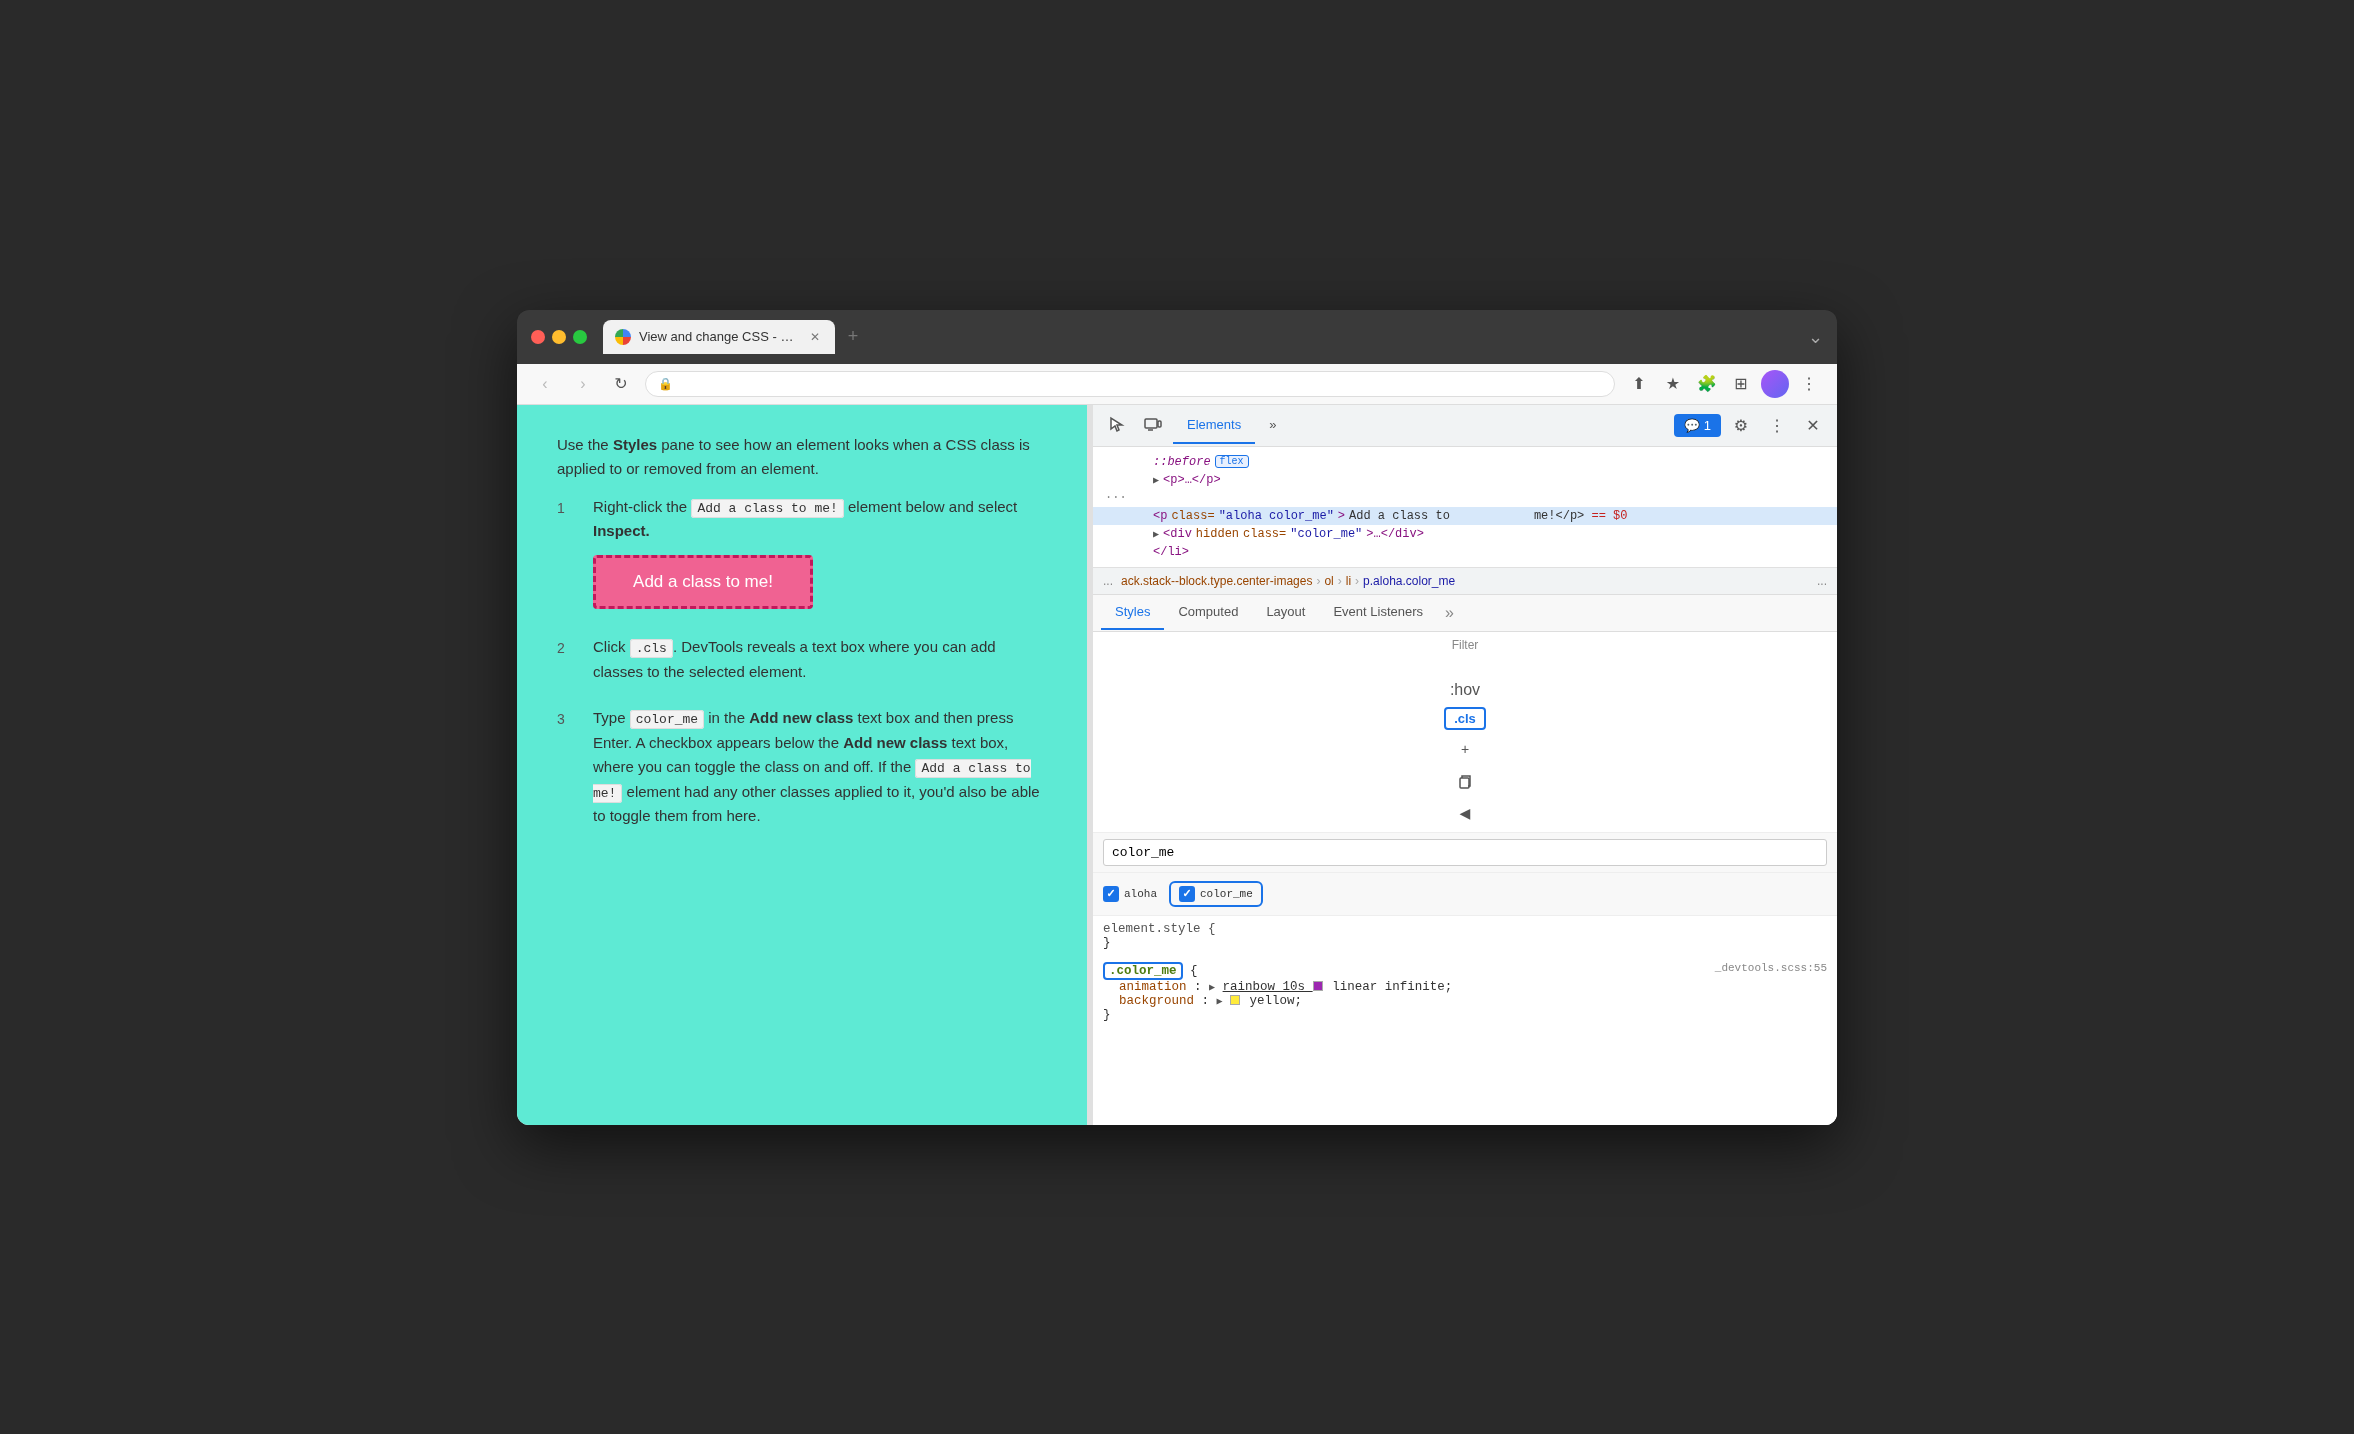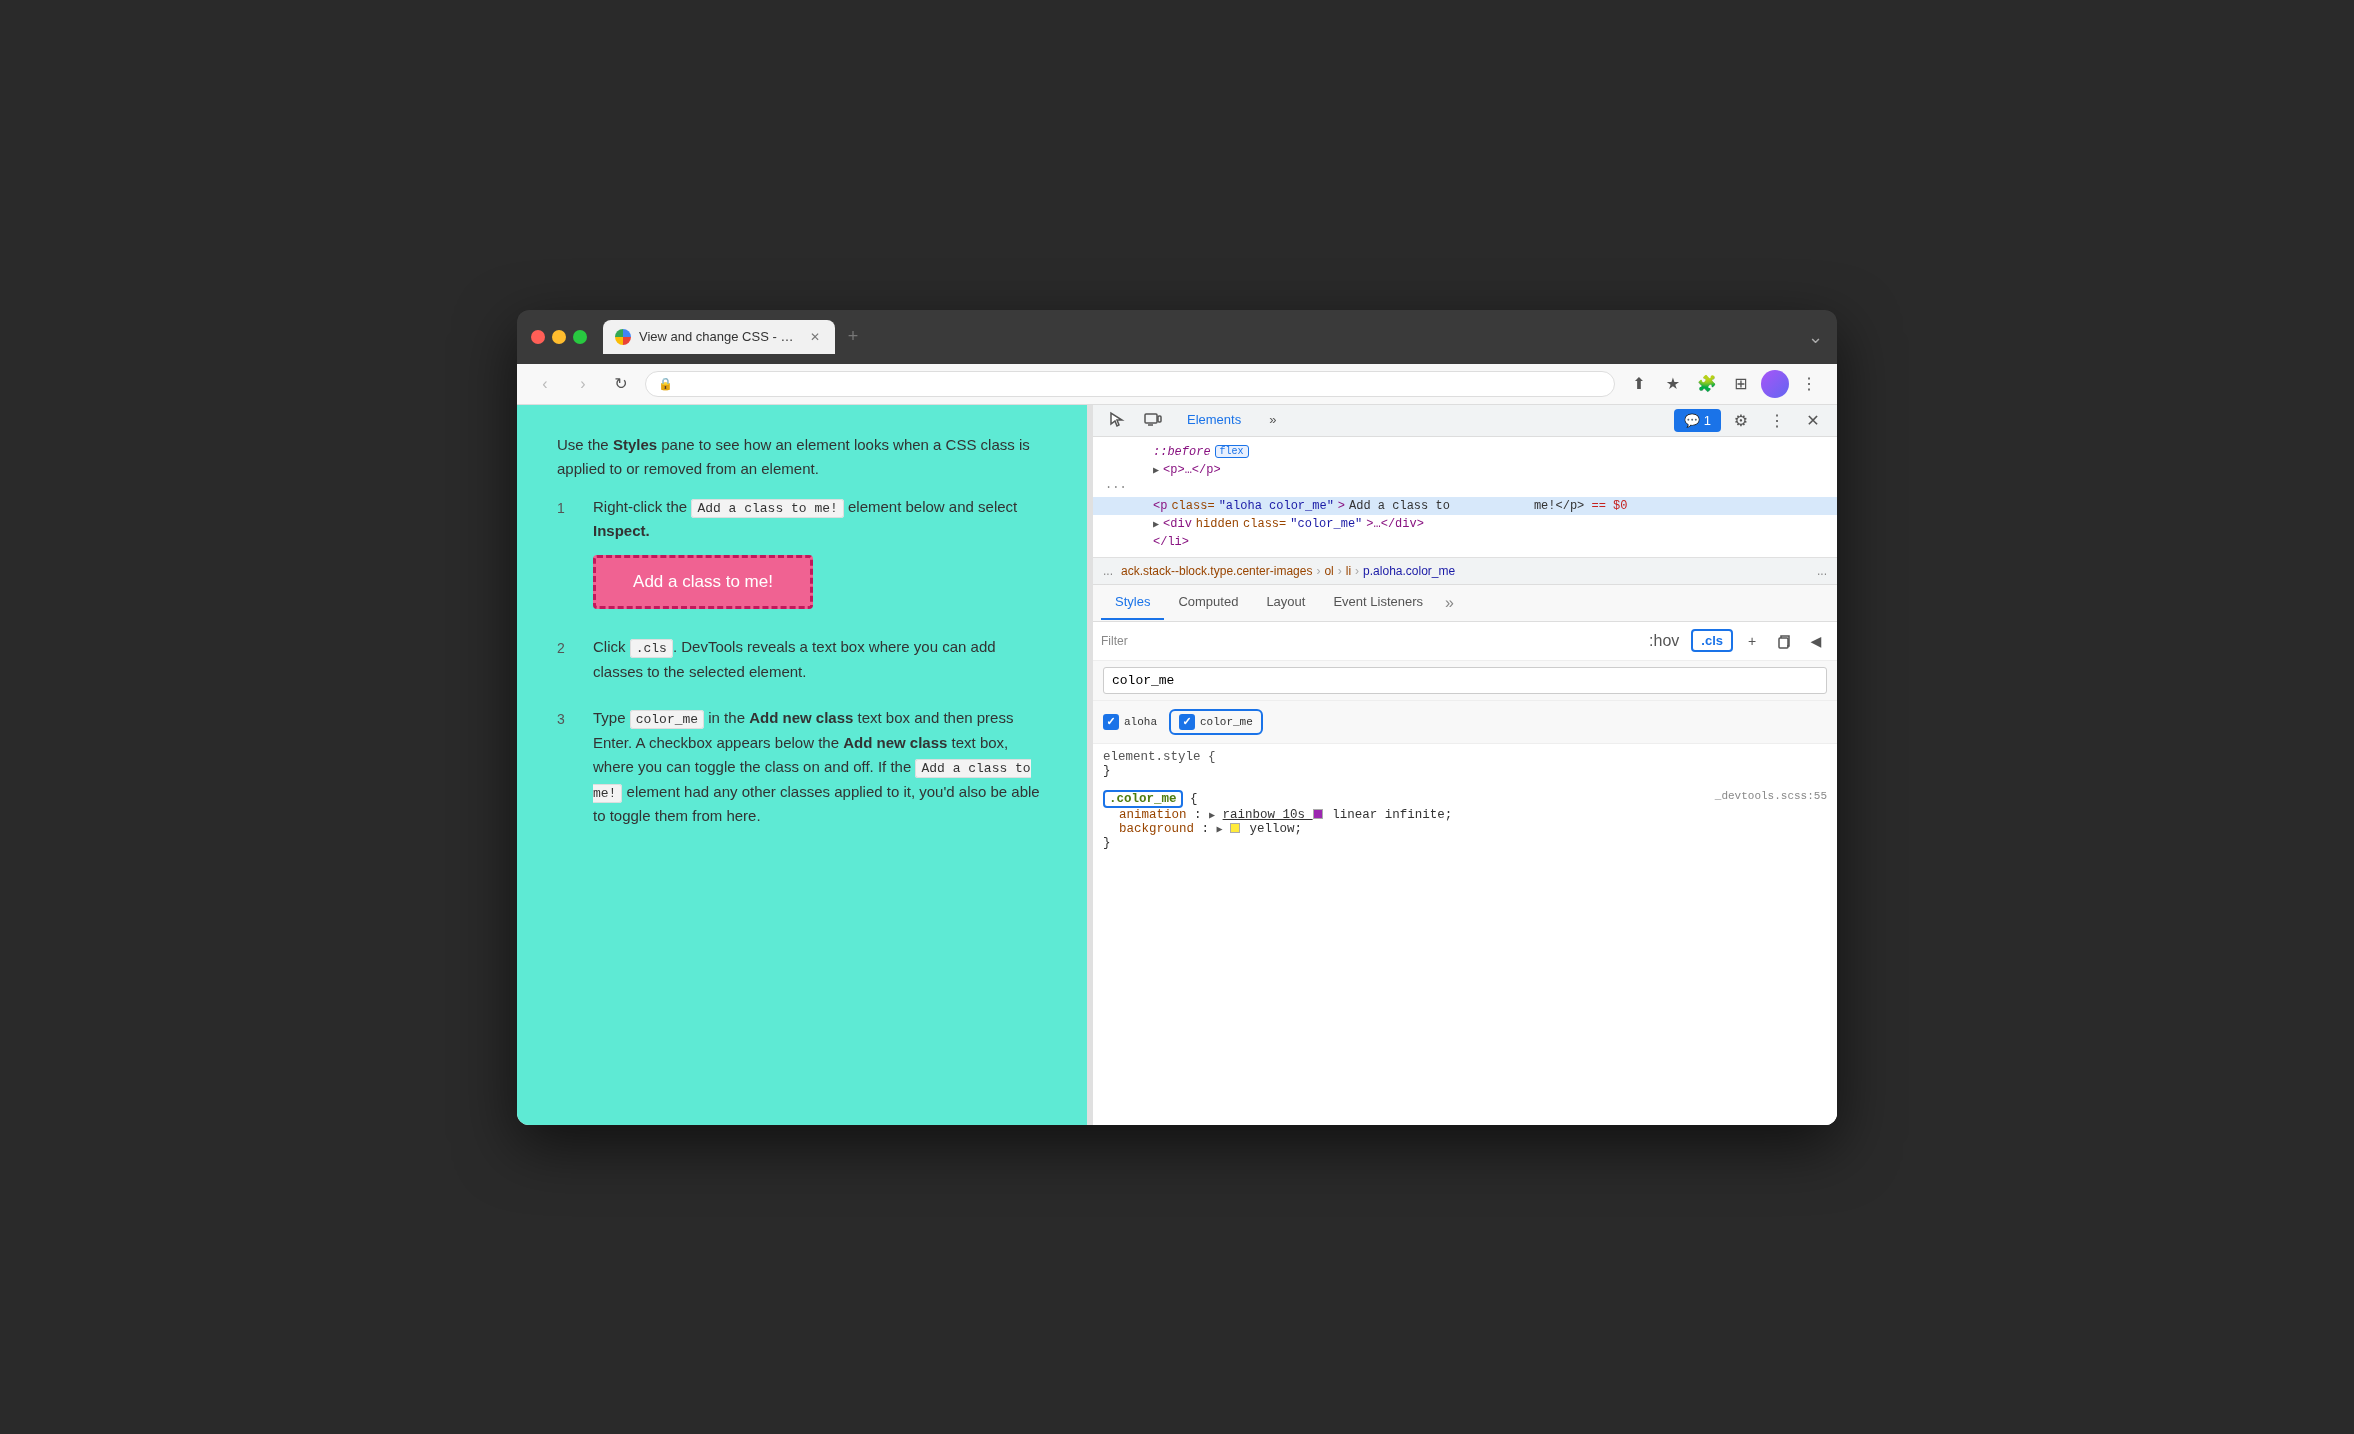--- a/index.html
+++ b/index.html
@@ -232,21 +232,21 @@
       overflow: hidden;
     }
 
     
     .devtools-header {
       background: #f1f3f4;
       border-bottom: 1px solid #ddd;
       display: flex;
       align-items: center;
       padding: 0 8px;
-      height: 32px;
+      height: 42px;
       gap: 4px;
     }
     .devtools-icon-btn {
       width: 32px;
       height: 32px;
       display: flex;
       align-items: center;
       justify-content: center;
       border-radius: 4px;
       cursor: pointer;
@@ -377,24 +377,25 @@
     .styles-tab-more {
       padding: 9px 8px;
       color: #888;
       cursor: pointer;
     }
 
     
     .filter-bar {
       display: flex;
       align-items: center;
-      padding: 6px 8px;
+      padding: 6px 16px;
       gap: 6px;
       border-bottom: 1px solid #eee;
       background: white;
+      flex-direction: column;
     }
     .filter-input {
       flex: 1;
       border: none;
       outline: none;
       font-size: 13px;
       color: #333;
       background: transparent;
     }
     .filter-label {

